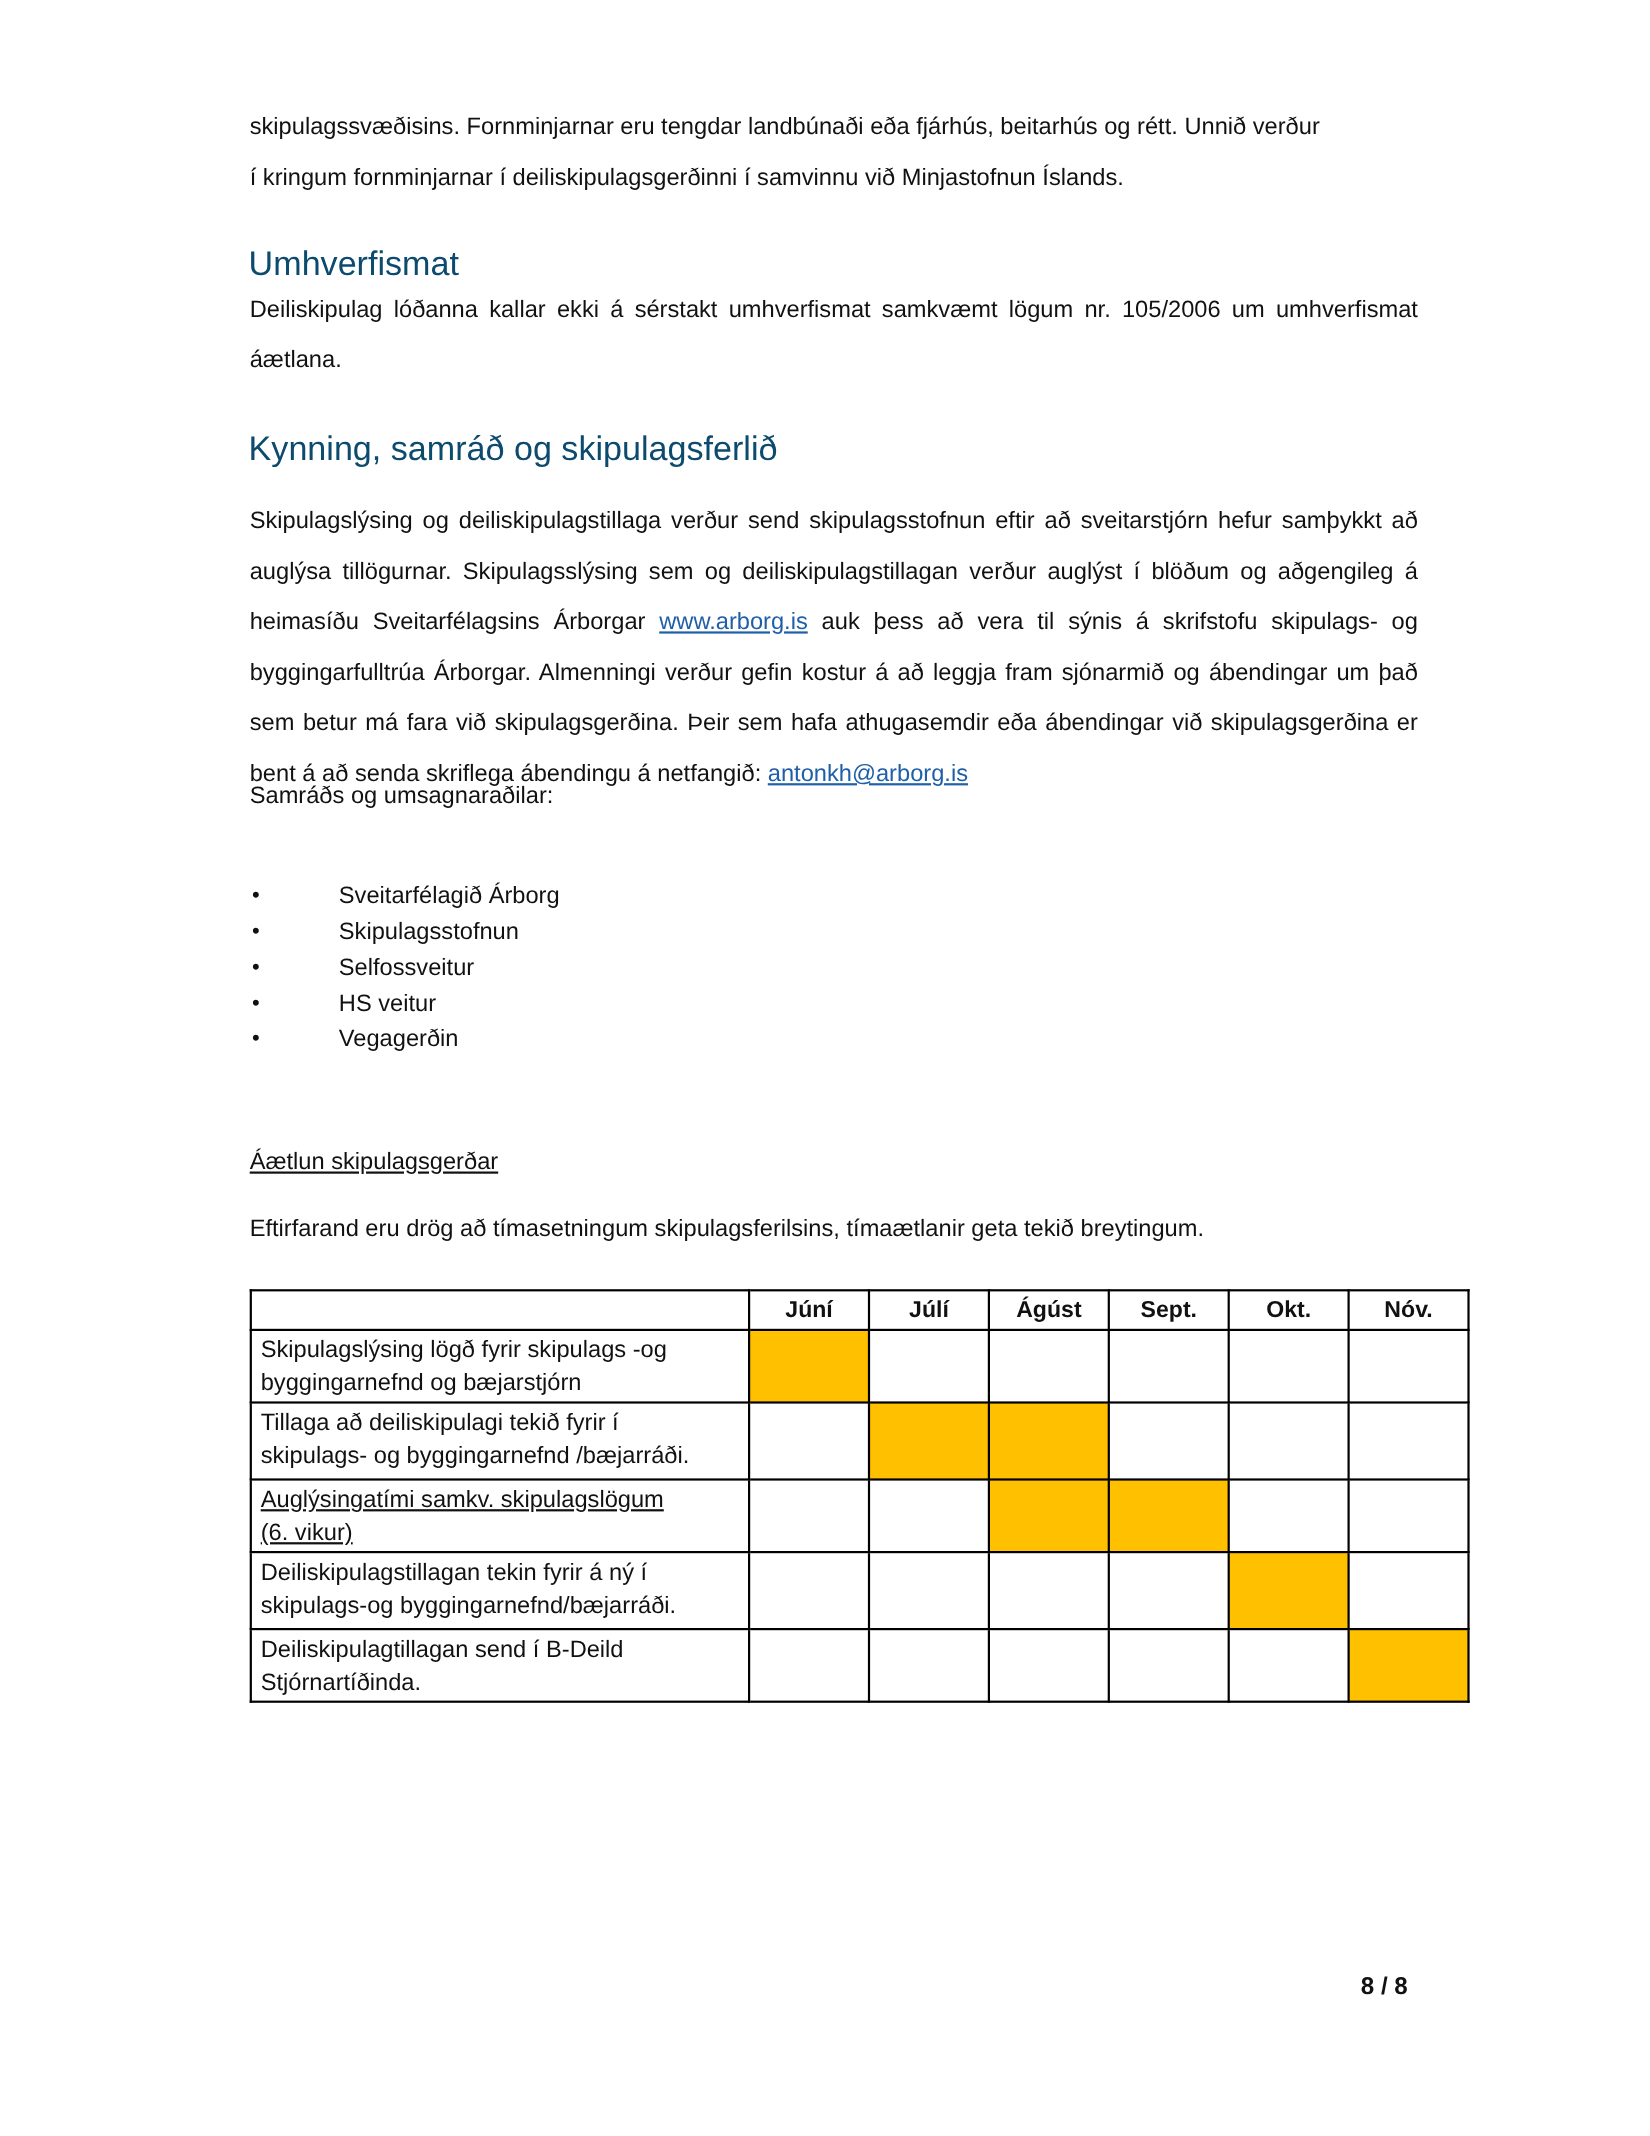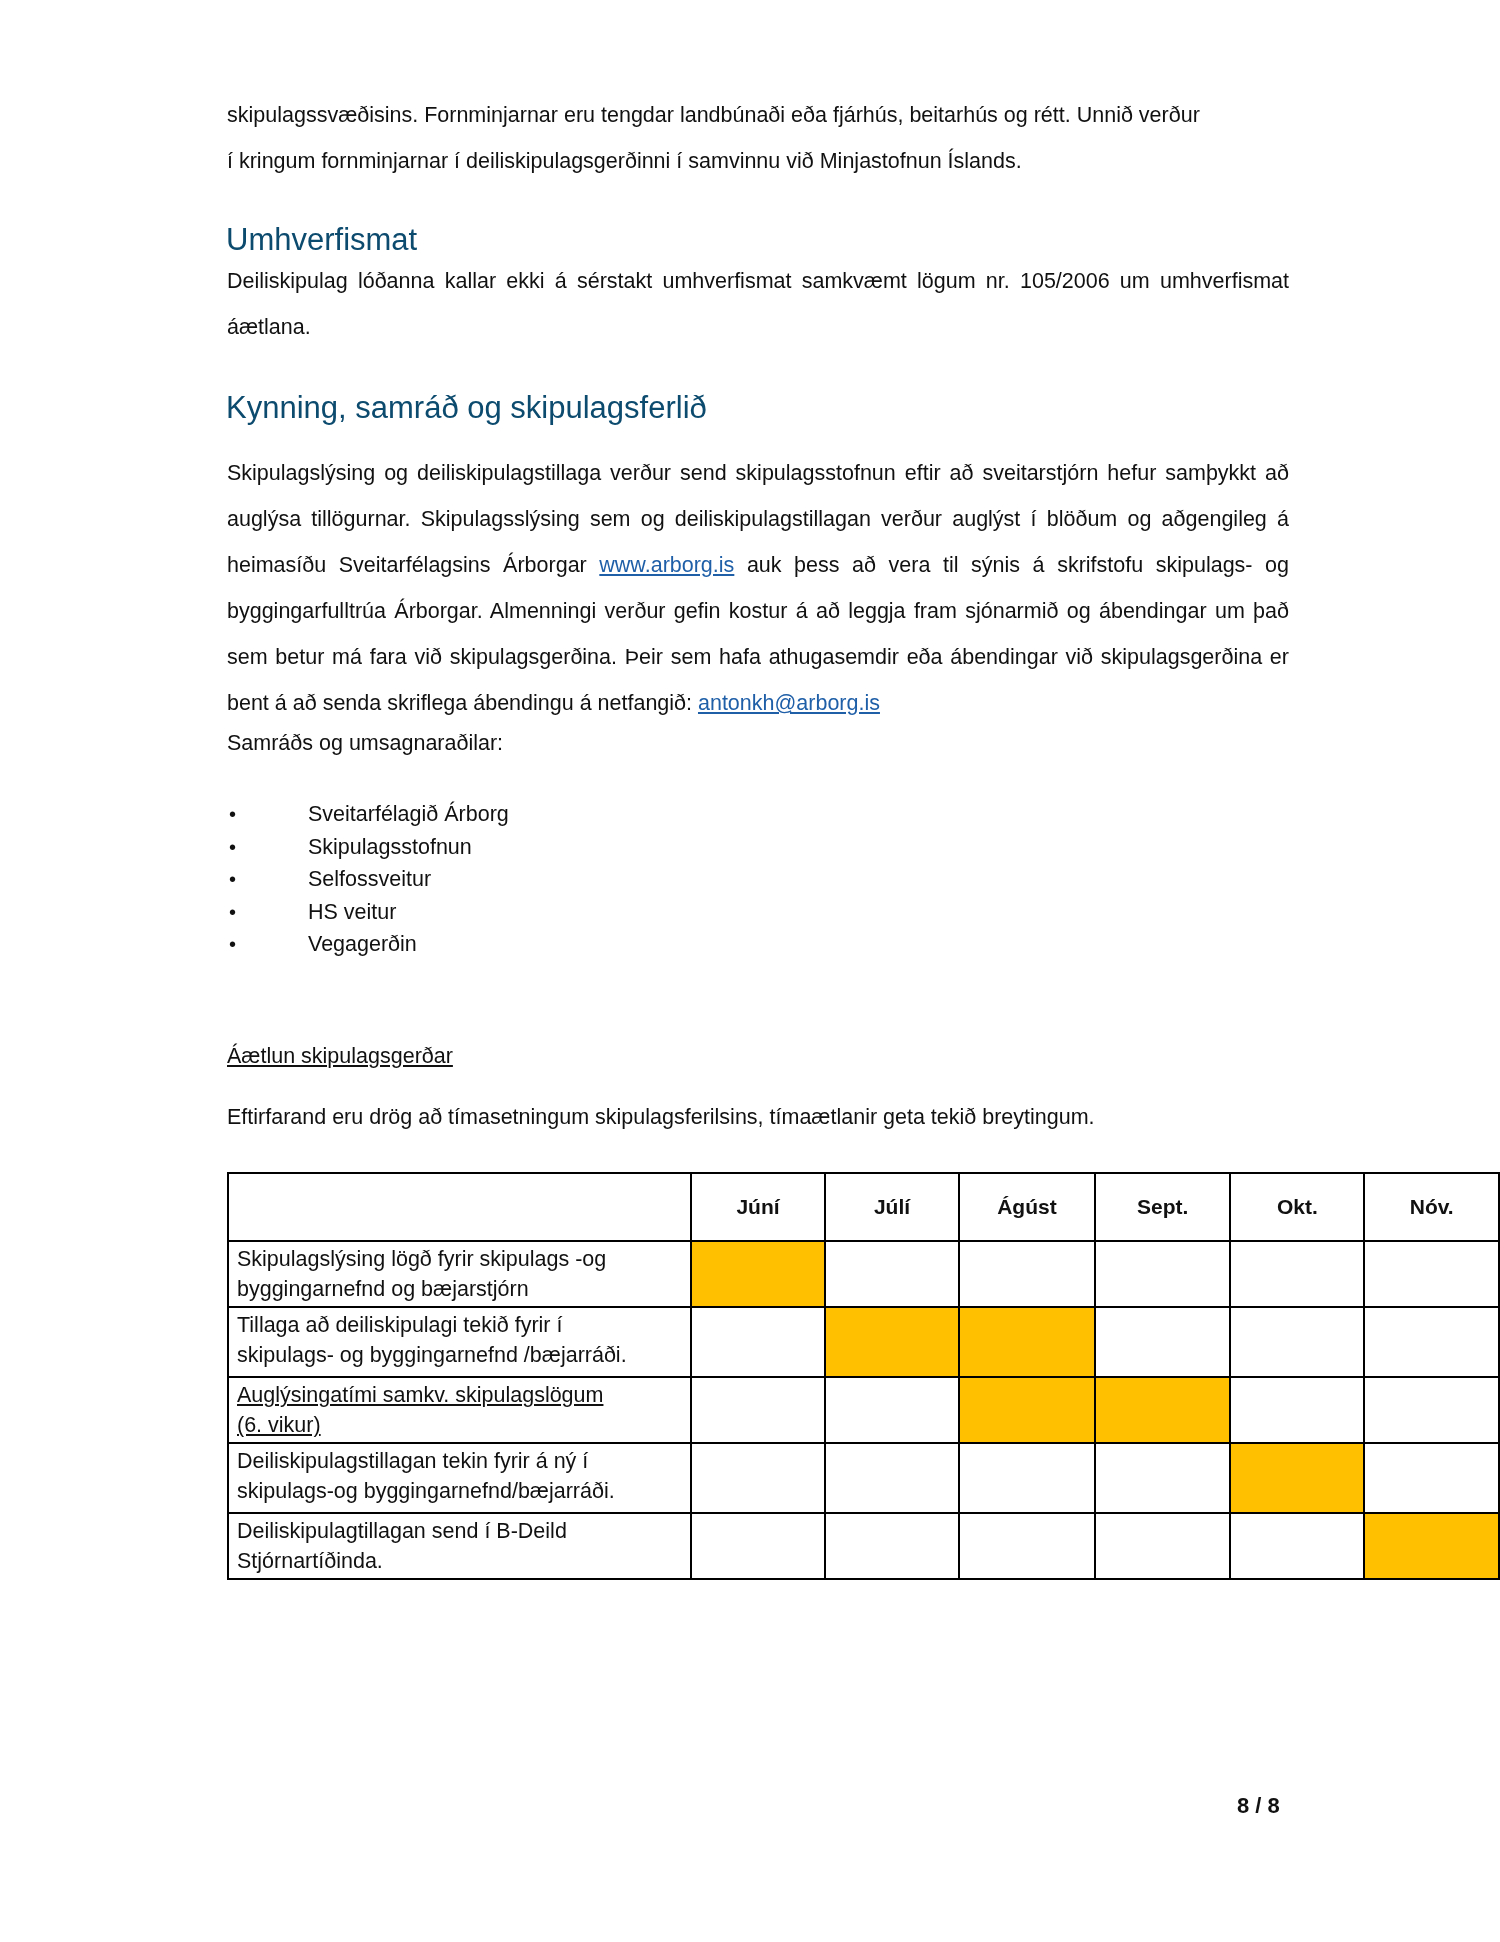--- a/index.html
+++ b/index.html
@@ -11,21 +11,21 @@
   .heading { position: absolute; left: 226px; margin: 0; font-size: 31px; font-weight: normal;
              color: #0c4a6e; line-height: 40px; }
   a.link { color: #1f5fa8; text-decoration: underline; }
   .list { position: absolute; left: 227px; top: 798px; margin: 0; padding: 0; list-style: none;
           font-size: 21.5px; line-height: 32.5px; }
   .list li { position: relative; padding-left: 81px; }
   .list .bullet { position: absolute; left: 2px; top: 0; font-size: 20px; }
   .sub-heading { position: absolute; left: 227px; top: 1040px; font-size: 21.5px; text-decoration: underline; margin: 0; line-height: 32px; }
   table.schedule { position: absolute; left: 227px; top: 1172px; border-collapse: collapse;
                    font-size: 21.5px; }
-  table.schedule th, table.schedule td { border: 2px solid #000; padding: 16px; }
+  table.schedule th, table.schedule td { border: 2px solid #000; padding: 0; }
   table.schedule th { height: 34px; font-weight: bold; text-align: center; font-size: 21px; }
   table.schedule td.task { width: 435px; padding: 2px 8px; line-height: 30px; vertical-align: top; text-align: left; }
   table.schedule td.cell { width: 107px; }
   table.schedule td.filled { background: #ffc000; }
   .page-number { position: absolute; left: 1237px; top: 1793px; font-size: 22px; font-weight: bold; margin: 0; }
 </style>
 </head>
 <body>
 
 <div class="page">
@@ -36,21 +36,21 @@
   </p>
 
   <h2 class="heading" style="top:220px;">Umhverfismat</h2>
   <p class="para justify" style="top:258px;">Deiliskipulag lóðanna kallar ekki á sérstakt umhverfismat samkvæmt lögum nr. 105/2006 um umhverfismat áætlana.</p>
 
   <h2 class="heading" style="top:388px;">Kynning, samráð og skipulagsferlið</h2>
   <p class="para justify" style="top:450px;">
     <span>Skipulagslýsing og deiliskipulagstillaga verður send skipulagsstofnun eftir að sveitarstjórn hefur samþykkt að auglýsa tillögurnar.  Skipulagsslýsing sem og deiliskipulagstillagan verður auglýst í blöðum og aðgengileg á heimasíðu Sveitarfélagsins Árborgar </span><a class="link">www.arborg.is</a><span> auk þess að vera til sýnis á skrifstofu skipulags- og byggingarfulltrúa Árborgar.  Almenningi verður gefin kostur á að leggja fram sjónarmið og ábendingar um það sem betur má fara við skipulagsgerðina.  Þeir sem hafa athugasemdir eða ábendingar við skipulagsgerðina er bent á að senda skriflega ábendingu á netfangið: </span><a class="link">antonkh@arborg.is</a>
   </p>
 
-  <p class="para" style="top:720px;">Samráðs og umsagnaraðilar:</p>
+  <p class="para" style="top:700px;">Samráðs og umsagnaraðilar:</p>
 
   <ul class="list">
     <li><span class="bullet">•</span><span>Sveitarfélagið Árborg</span></li>
     <li><span class="bullet">•</span><span>Skipulagsstofnun</span></li>
     <li><span class="bullet">•</span><span>Selfossveitur</span></li>
     <li><span class="bullet">•</span><span>HS veitur</span></li>
     <li><span class="bullet">•</span><span>Vegagerðin</span></li>
   </ul>
 
   <p class="sub-heading">Áætlun skipulagsgerðar</p>

